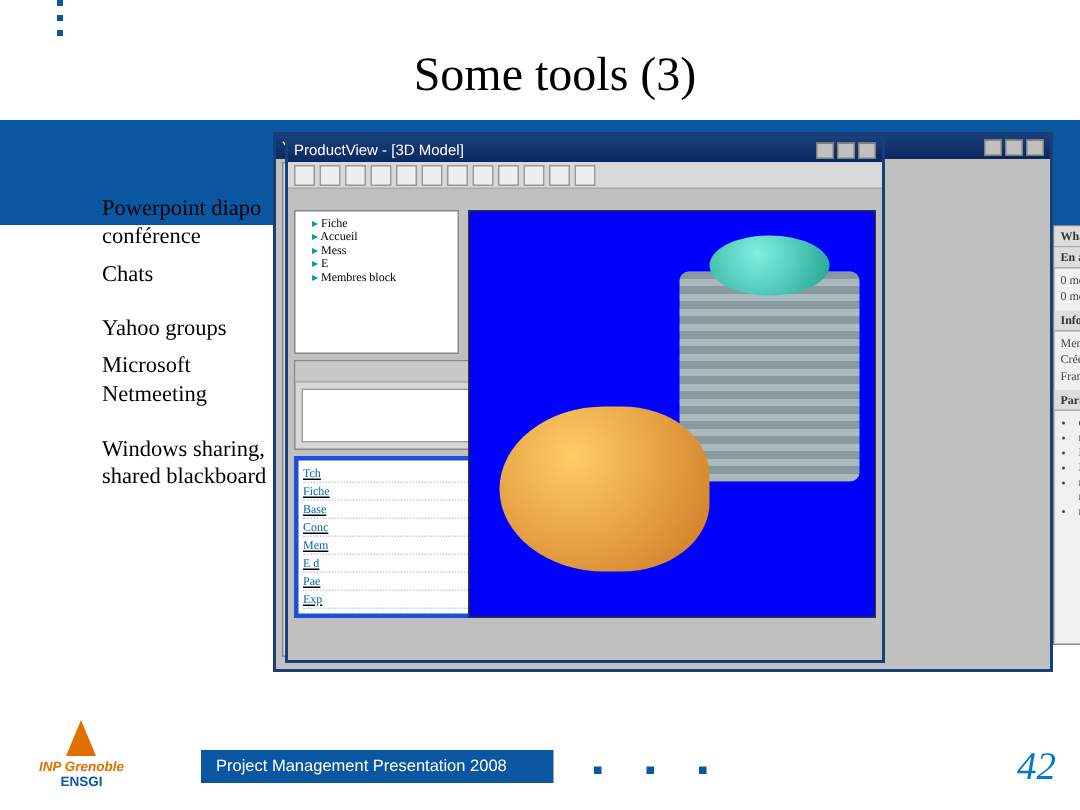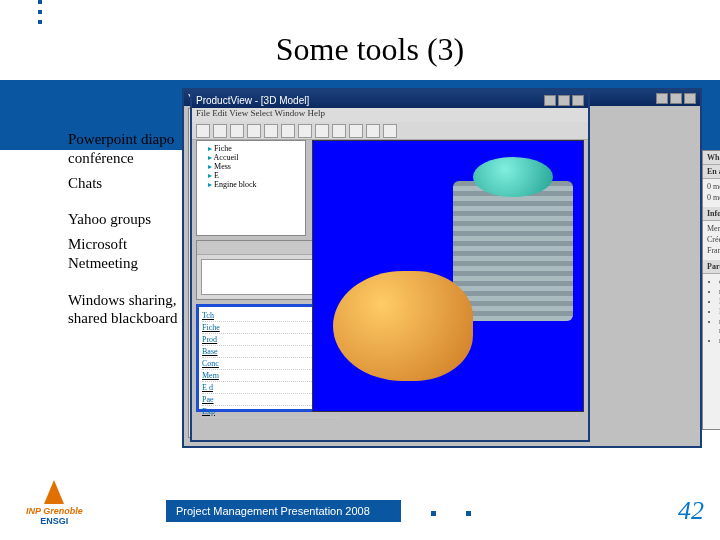--- a/index.html
+++ b/index.html
@@ -47,21 +47,21 @@
   .viewport .cap { position: absolute; right: 30px; top: 16px; width: 80px; height: 40px; background: radial-gradient(circle at 40% 30%, #80f0e0, #20a090); border-radius: 50%; }
   .viewport .blob { position: absolute; left: 20px; bottom: 30px; width: 140px; height: 110px; background: radial-gradient(circle at 35% 30%, #ffcc66, #cc7722); border-radius: 60% 50% 50% 60%; }
 
   .right-pane { position: absolute; right: -120px; top: 60px; width: 118px; height: 280px; background: #f0f0f0; border: 1px solid #888; font: 8px Tahoma; }
   .rp-header { background: #ddd; padding: 2px 4px; font-weight: bold; color: #333; border-bottom: 1px solid #aaa; }
   .rp-body { padding: 3px 4px; }
   .rp-body p { margin-bottom: 2px; color: #444; }
   .rp-body ul { list-style: disc; padding-left: 12px; }
   .rp-body li { color: #444; margin-bottom: 1px; }
 
-  .footer-bar { position: absolute; left: 166px; bottom: 18px; width: 235px; height: 22px; background: #0a56a0; color: #fff; font: 11px Arial; display: flex; align-items: center; padding: 0 10px; }
+  .footer-bar { position: absolute; left: 134px; bottom: 18px; width: 235px; height: 22px; background: #0a56a0; color: #fff; font: 11px Arial; display: flex; align-items: center; padding: 0 10px; }
   .footer-dots { position: absolute; left: 396px; bottom: 24px; display: flex; gap: 30px; }
   .footer-dots span { width: 5px; height: 5px; background: #0a56a0; }
 
   .page-num { position: absolute; right: 16px; bottom: 14px; font: italic 26px "Times New Roman"; color: #0077cc; }
 
   .logo { position: absolute; left: 26px; bottom: 14px; font: 9px Arial; color: #333; }
   .logo .tri { width: 0; height: 0; border-left: 10px solid transparent; border-right: 10px solid transparent; border-bottom: 24px solid #e07000; margin: 0 auto 2px; }
   .logo .line1 { color: #e07000; font-style: italic; font-weight: bold; }
   .logo .line2 { color: #0a56a0; font-weight: bold; text-align: center; }
 </style>
@@ -103,50 +103,48 @@
 
     <div class="inner-win">
       <div class="titlebar">
         <span>ProductView - [3D Model]</span>
         <div class="wbtns">
             <span></span>
             <span></span>
             <span></span>
           </div>
       </div>
-      <div class="menu">File  Edit  View  Select  Window  Help</div>
       <div class="toolbar">
         <span></span>
           <span></span>
           <span></span>
           <span></span>
           <span></span>
           <span></span>
           <span></span>
           <span></span>
           <span></span>
           <span></span>
           <span></span>
           <span></span>
       </div>
       <div class="tree-panel">
         <div class="node">Fiche</div>
         <div class="node">Accueil</div>
         <div class="node">Mess</div>
         <div class="node">E</div>
-        <div class="node">Engine block</div>
+        <div class="node">Membres block</div>
       </div>
       <div class="mid-panel">
         <div class="strip"></div>
         <div class="white"></div>
       </div>
       <div class="list-panel">
         <div>Tch</div>
         <div>Fiche</div>
-        <div>Prod</div>
         <div>Base</div>
         <div>Conc</div>
         <div>Mem</div>
         <div>E d</div>
         <div>Pae</div>
         <div>Exp</div>
       </div>
       <div class="viewport">
         <div class="cyl"></div>
         <div class="cap"></div>

